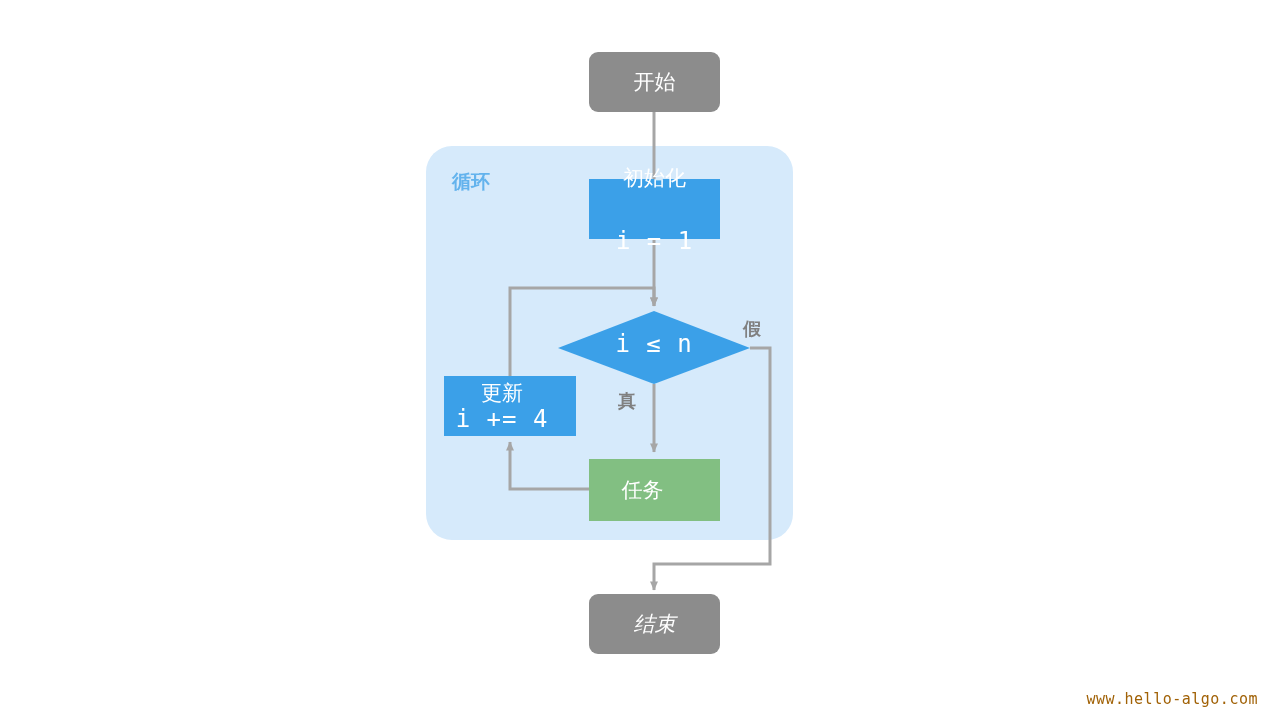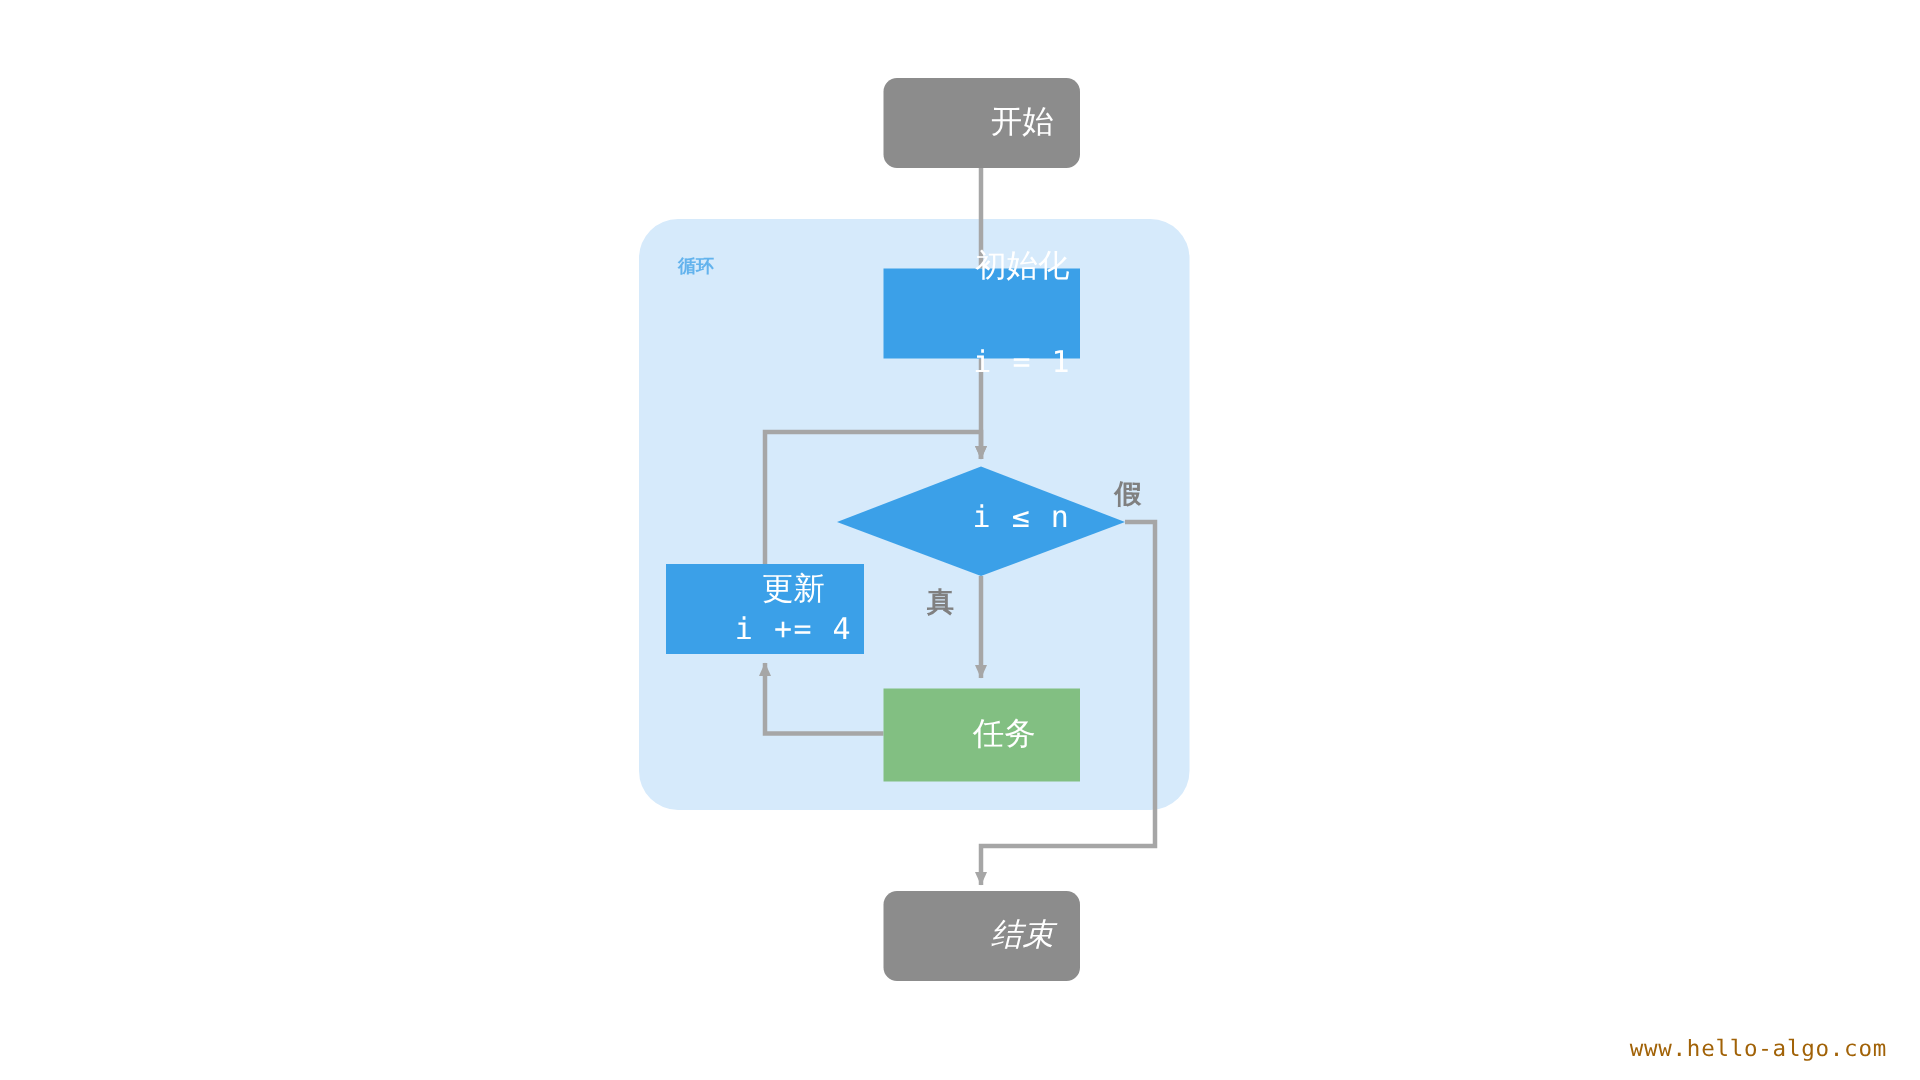--- a/index.html
+++ b/index.html
@@ -23,48 +23,47 @@
   }
   .node-label {
     position: absolute;
     display: flex;
     flex-direction: column;
     align-items: center;
     justify-content: center;
     color: #ffffff;
     text-align: center;
     pointer-events: none;
-    padding-left: 27px;
   }
   .cn-line {
     font-family: "Liberation Sans", "DejaVu Sans", sans-serif;
     font-size: 21px;
     line-height: 26px;
   }
   .code-line {
     font-family: "DejaVu Sans Mono", "Liberation Mono", monospace;
-    font-size: 20px;
+    font-size: 24px;
     line-height: 26px;
     letter-spacing: 1px;
   }
   .terminal-label {
     font-size: 21px;
   }
   .edge-label {
     position: absolute;
     color: #808080;
     font-size: 18px;
     font-weight: bold;
     font-family: "Liberation Sans", "DejaVu Sans", sans-serif;
     pointer-events: none;
   }
   .group-label {
     position: absolute;
     color: #63b3ed;
-    font-size: 12px;
+    font-size: 19px;
     font-weight: bold;
     font-family: "Liberation Sans", "DejaVu Sans", sans-serif;
     pointer-events: none;
   }
   .watermark {
     position: absolute;
     right: 22px;
     bottom: 12px;
     color: #a16207;
     font-family: "DejaVu Sans Mono", "Liberation Mono", monospace;

